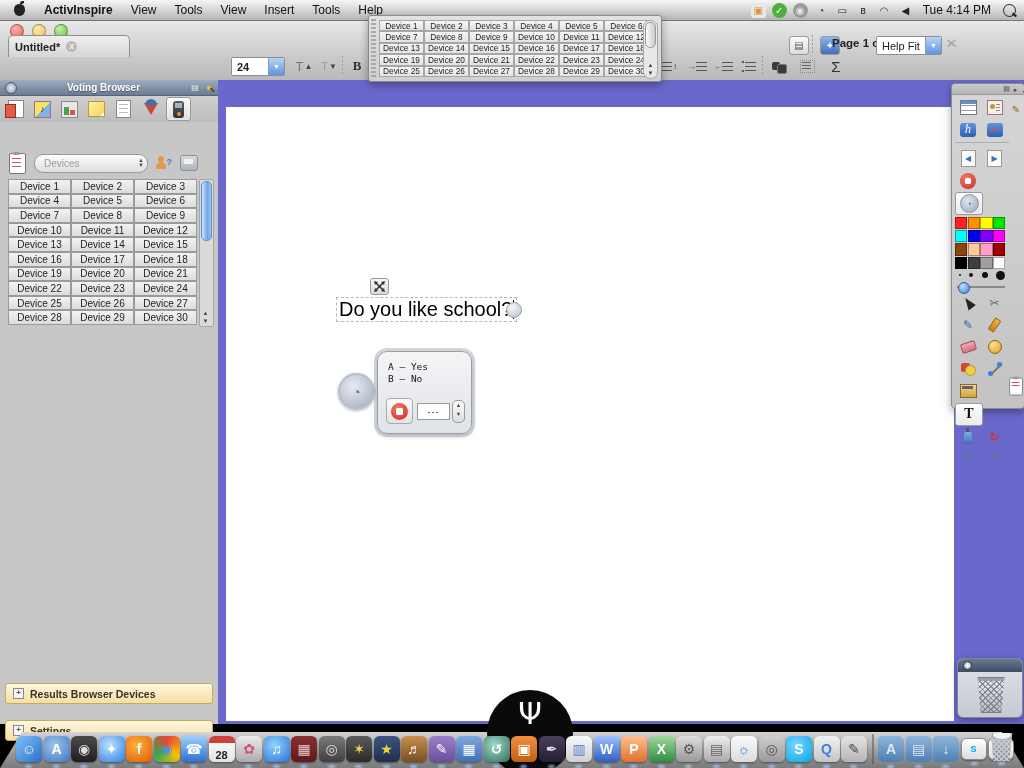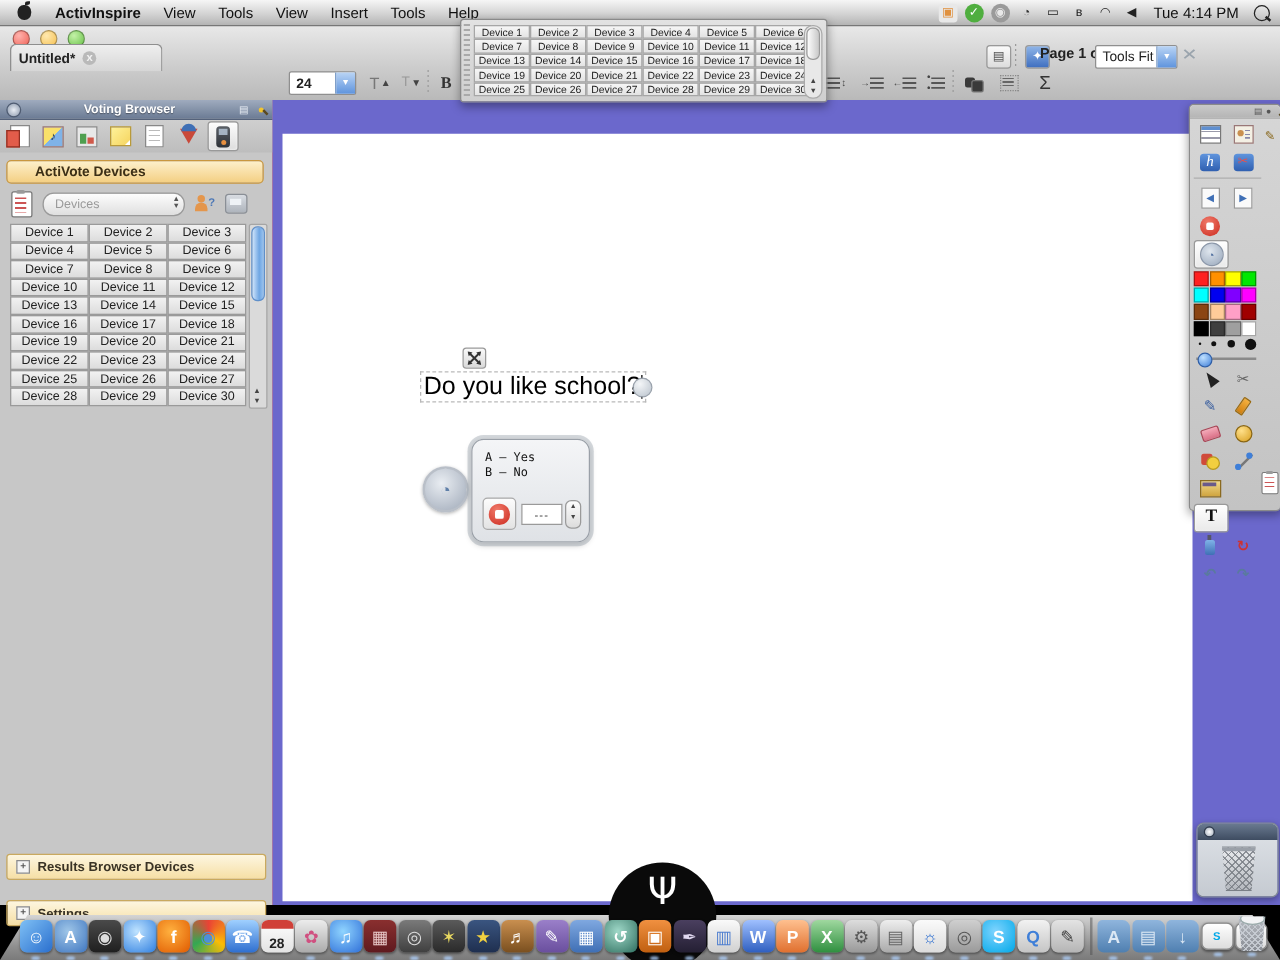--- a/index.html
+++ b/index.html
@@ -276,21 +276,21 @@
 
     <div class="mini-btn" style="left:789px;top:16px;">
         <span>▤</span>
       </div>
     <div class="sepv" style="left:812px;top:15px;"></div>
     <div class="mini-btn" style="left:820px;top:16px;background:linear-gradient(#8fb5e8,#3f6fc0);color:#fff;">
         <span>✦</span>
       </div>
     <div id="page-ind">Page 1 of 1</div>
     <div class="combo" style="left:876px;top:16px;width:64px;">
-      <span class="val">Tools Fit</span>
+      <span class="val">Help Fit</span>
       <span class="arrow">▼</span>
     </div>
     <div class="expand-x">✕</div>
 
     <div id="toolbar">
       <div class="combo" style="left:231px;top:3px;width:52px;">
         <span class="val" style="font-weight:bold;">24</span>
         <span class="arrow">▼</span>
       </div>
       <div class="tbtn" style="left:294px;width:20px;color:#777;">
@@ -357,21 +357,20 @@
       <div class="bicon">
           <div class="art-prop"></div>
         </div>
       <div class="bicon">
           <div class="art-top"></div>
         </div>
       <div class="bicon sel">
           <div class="art-device"></div>
         </div>
     </div>
-    <div id="av-header">ActiVote Devices</div>
     <div id="av-controls">
       <div class="clipboard"></div>
       <div id="av-combo">
         <span class="val">Devices</span>
         <span class="st"><span>▲</span><br><span>▼</span></span>
       </div>
       <div class="person">
           <span class="body"></span>
         </div>
       <div class="assign"></div>

